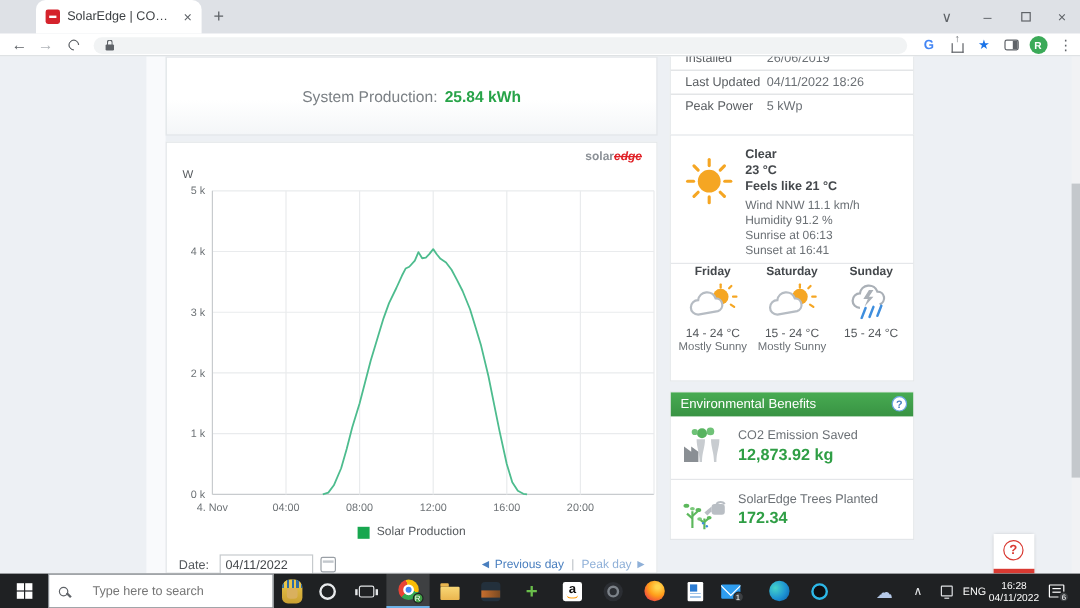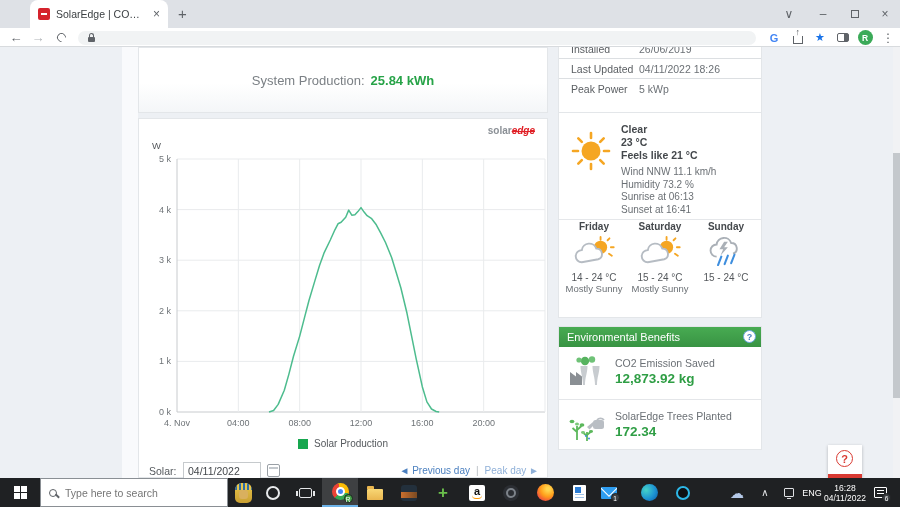--- a/index.html
+++ b/index.html
@@ -91,21 +91,21 @@
 
   .helpbox{position:absolute;left:828px;top:398px;width:34px;height:33px;background:#fff;box-shadow:0 1px 3px rgba(0,0,0,.25);cursor:pointer}
   .helpbox::after{content:'';position:absolute;left:0;right:0;bottom:0;height:4px;background:#d93a32}
   .helpq{position:absolute;left:8px;top:5px;width:17px;height:17px;border:1.5px solid #d93a32;border-radius:50%;color:#d93a32;font-weight:bold;font-size:11px;text-align:center;line-height:16px}
 
   
   .taskbar{position:absolute;left:0;top:478px;width:900px;height:29px;background:#1f2123}
   .tcell{position:absolute;top:0;height:29px;display:flex;align-items:center;justify-content:center;cursor:pointer}
   .winlogo{display:grid;grid-template-columns:6px 6px;grid-template-rows:6px 6px;gap:1px}
   .winlogo span{background:#fff}
-  .searchbox{position:absolute;left:40px;top:0;width:188px;height:29px;background:#fff;border:1px solid #8a8f94;display:flex;align-items:center;padding:0 8px;gap:8px}
+  .searchbox{position:absolute;left:40px;top:0;width:188px;height:29px;background:#fff;border:1px solid #8a8f94;display:flex;align-items:center;padding:0 8px;gap:20px}
   .searchbox input{border:none;outline:none;font-size:10.5px;color:#3c4043;width:140px;background:transparent}
   .mag{width:8px;height:8px;border:1.5px solid #5f6368;border-radius:50%;position:relative;flex:0 0 auto}
   .mag::after{content:'';position:absolute;width:5px;height:1.5px;background:#5f6368;transform:rotate(45deg);right:-4px;bottom:-1px}
   .pharaoh{width:17px;height:20px;border-radius:7px 7px 5px 5px;background:linear-gradient(#e8c54a,#caa032);position:relative;overflow:hidden}
   .pharaoh::before{content:'';position:absolute;top:0;left:0;right:0;height:7px;background:repeating-linear-gradient(90deg,#2e6da8 0 2px,#e8c54a 2px 4px)}
   .pharaoh::after{content:'';position:absolute;top:7px;left:4px;right:4px;bottom:4px;background:#d9b05e;border-radius:3px}
   .cortana{width:14px;height:14px;border-radius:50%;border:2px solid #e8eaec}
   .taskview{width:13px;height:10px;border:1px solid #e4e6e8;border-radius:2px;position:relative}
   .taskview::before,.taskview::after{content:'';position:absolute;top:2px;width:2px;height:5px;background:#e4e6e8}
   .taskview::before{left:-4px}.taskview::after{right:-4px}
@@ -223,21 +223,21 @@
         <text x="222" y="279" text-anchor="middle" fill="#6e7377" font-size="9">12:00</text>
         <text x="283.33333333333337" y="279" text-anchor="middle" fill="#6e7377" font-size="9">16:00</text>
         <text x="344.6666666666667" y="279" text-anchor="middle" fill="#6e7377" font-size="9">20:00</text>
         <path d="M130.0 265.0 L 134.6 263.5 L 139.2 257.4 L 145.3 243.2 L 149.9 227.1 L 154.5 209.3 L 160.7 189.1 L 165.3 171.4 L 169.9 153.7 L 176.0 133.4 L 180.6 118.3 L 185.2 105.6 L 191.3 93.0 L 195.9 82.8 L 199.0 76.8 L 202.1 75.3 L 206.7 70.2 L 209.7 63.1 L 212.8 68.2 L 215.9 67.7 L 218.9 64.6 L 222.0 60.6 L 225.1 65.1 L 228.1 68.7 L 232.7 71.7 L 237.3 77.8 L 241.9 86.4 L 246.5 95.5 L 252.7 110.7 L 257.3 125.8 L 261.9 141.0 L 268.0 166.3 L 272.6 189.1 L 277.2 211.9 L 283.3 239.7 L 287.9 254.9 L 292.5 262.0 L 297.1 264.5 L 300.2 265.0" fill="none" stroke="#4dbc8e" stroke-width="1.5" stroke-linejoin="round"></path>
       </svg>
     <div class="legendrow">
       <span class="legsw" style="background: rgb(23, 167, 79);"></span>
       <span class="legtxt">Solar Production</span>
     </div>
     <div class="daterow">
-      <span class="datelab">Solar:</span>
+      <span class="datelab">Date:</span>
       <input class="dateinput" value="04/11/2022" style="">
       <span class="cal"></span>
       <span class="navlinks">
         <span class="prevlink"><span>◄</span> <span>Previous day</span></span>
         <span class="linksep">|</span>
         <span class="nextlink"><span>Peak day</span> <span>►</span></span>
       </span>
     </div>
   </div>
 
@@ -271,21 +271,21 @@
         </g>
         <circle cx="20" cy="20" r="9.5" fill="#f5a623"></circle>
       </svg>
     </div>
     <div class="wx-lines">
       <div class="wx-b">Clear</div>
       <div class="wx-b">23 °C</div>
       <div class="wx-b">Feels like 21 °C</div>
       <div class="wx-gap"></div>
       <div class="wx-n">Wind NNW 11.1 km/h</div>
-      <div class="wx-n">Humidity 73.2 %</div>
+      <div class="wx-n">Humidity 91.2 %</div>
       <div class="wx-n">Sunrise at 06:13</div>
       <div class="wx-n">Sunset at 16:41</div>
     </div>
     <div class="wxdivider"></div>
 
     <div class="fccol" style="left:2px">
       <div class="fcday">Friday</div>
       <svg class="fcicon" width="42" height="30" viewBox="0 0 44 32">
         <g stroke="#f5a623" stroke-width="2" stroke-linecap="round">
           <line x1="29" y1="1" x2="29" y2="4"></line>

